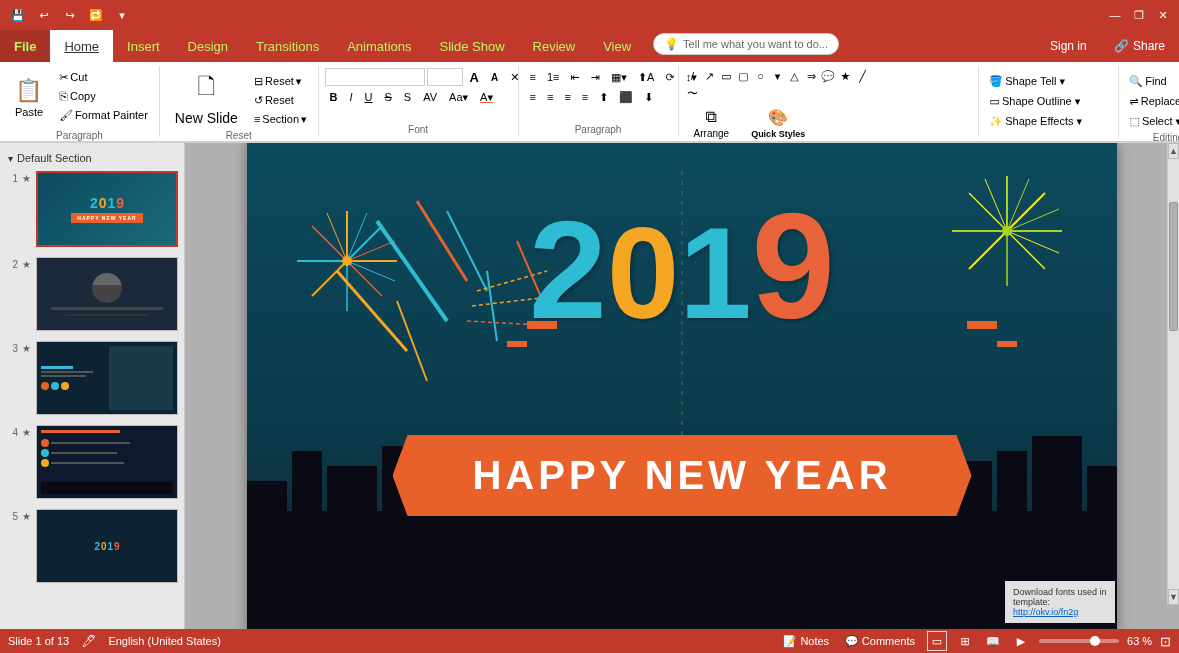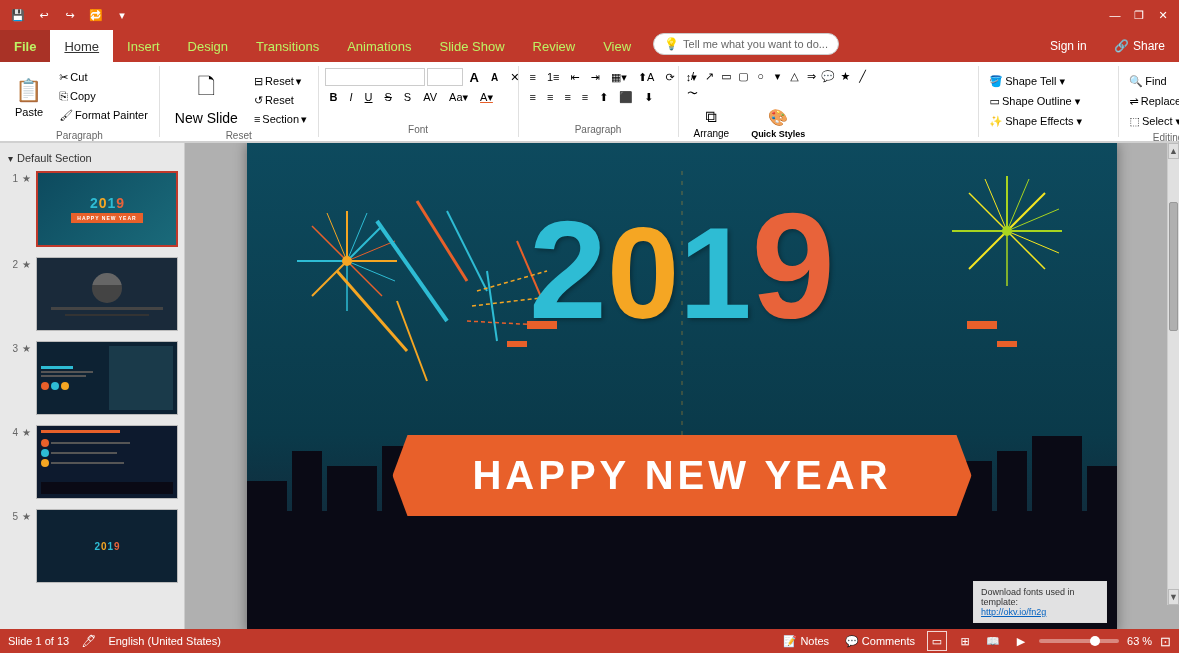--- a/index.html
+++ b/index.html
@@ -495,21 +495,21 @@
 
         <div style="position:absolute; top:180px; left:280px; width:30px; height:8px; background:#e8602a;"></div>
         <div style="position:absolute; top:200px; left:260px; width:20px; height:6px; background:#e8602a;"></div>
         <div style="position:absolute; top:180px; right:120px; width:30px; height:8px; background:#e8602a;"></div>
         <div style="position:absolute; top:200px; right:100px; width:20px; height:6px; background:#e8602a;"></div>
 
         <div style="position:absolute; bottom:115px; left:50%; transform:translateX(-50%); background:#e8602a; padding:18px 80px; clip-path: polygon(15px 0%, calc(100% - 15px) 0%, 100% 50%, calc(100% - 15px) 100%, 15px 100%, 0% 50%); white-space:nowrap;">
           <span style="font-size:40px; font-weight:900; color:white; font-family:Arial Black,Impact,sans-serif; letter-spacing:4px;">HAPPY NEW YEAR</span>
         </div>
 
-        <div style="position:absolute; bottom:8px; right:10px; background:rgba(255,255,255,0.88); padding:5px 7px; font-size:9px; color:#333; width:134px; text-align:left; border:1px solid #ddd;">
+        <div style="position:absolute; bottom:8px; right:2px; background:rgba(255,255,255,0.88); padding:5px 7px; font-size:9px; color:#333; width:110px; text-align:left; border:1px solid #ddd;">
           <div>Download fonts used in template:</div>
           <div style="color:#0563c1; text-decoration:underline; font-size:9px; cursor:pointer;">http://okv.io/fn2g</div>
         </div>
 
       </div>
     </div>
 
   </div>
 </div>
 

